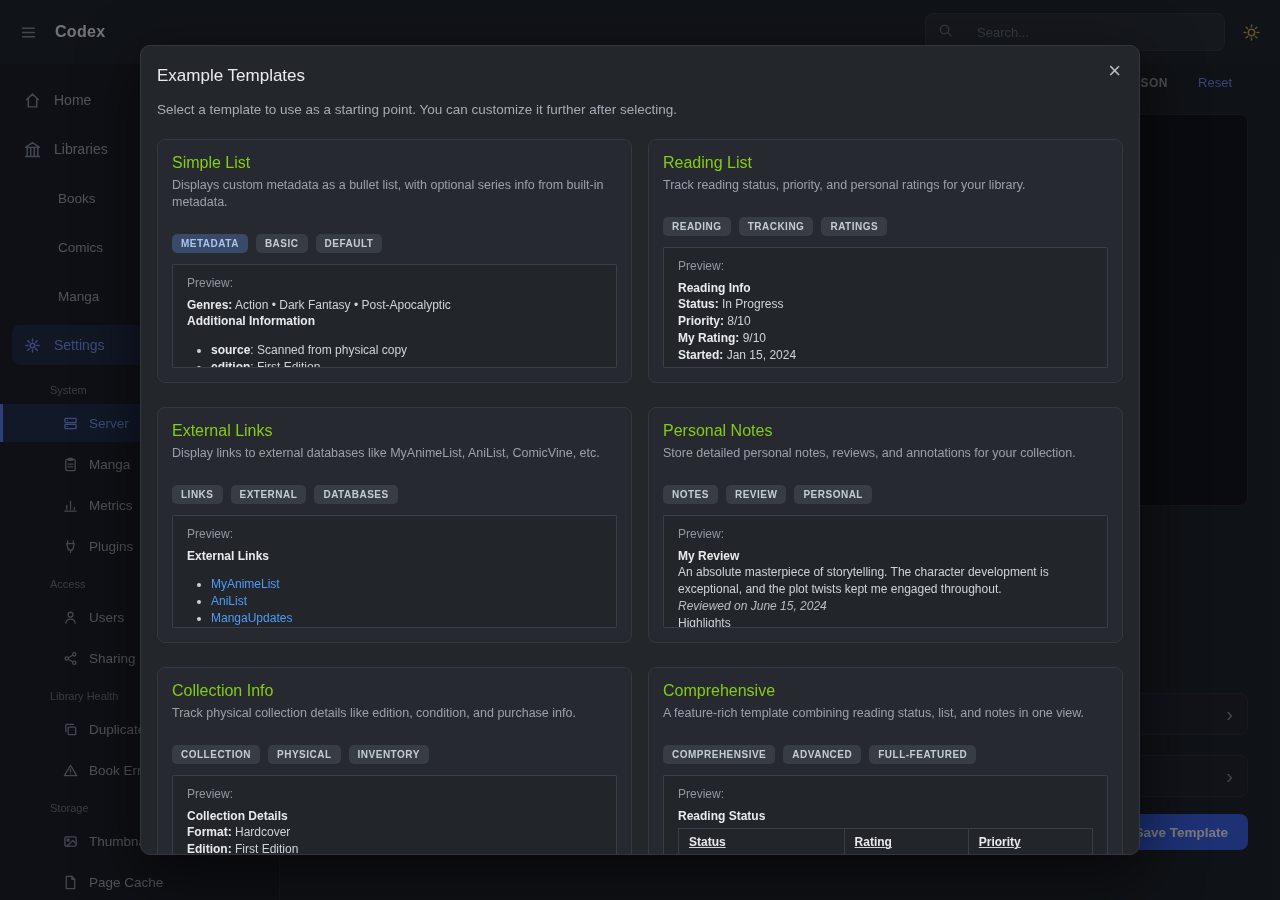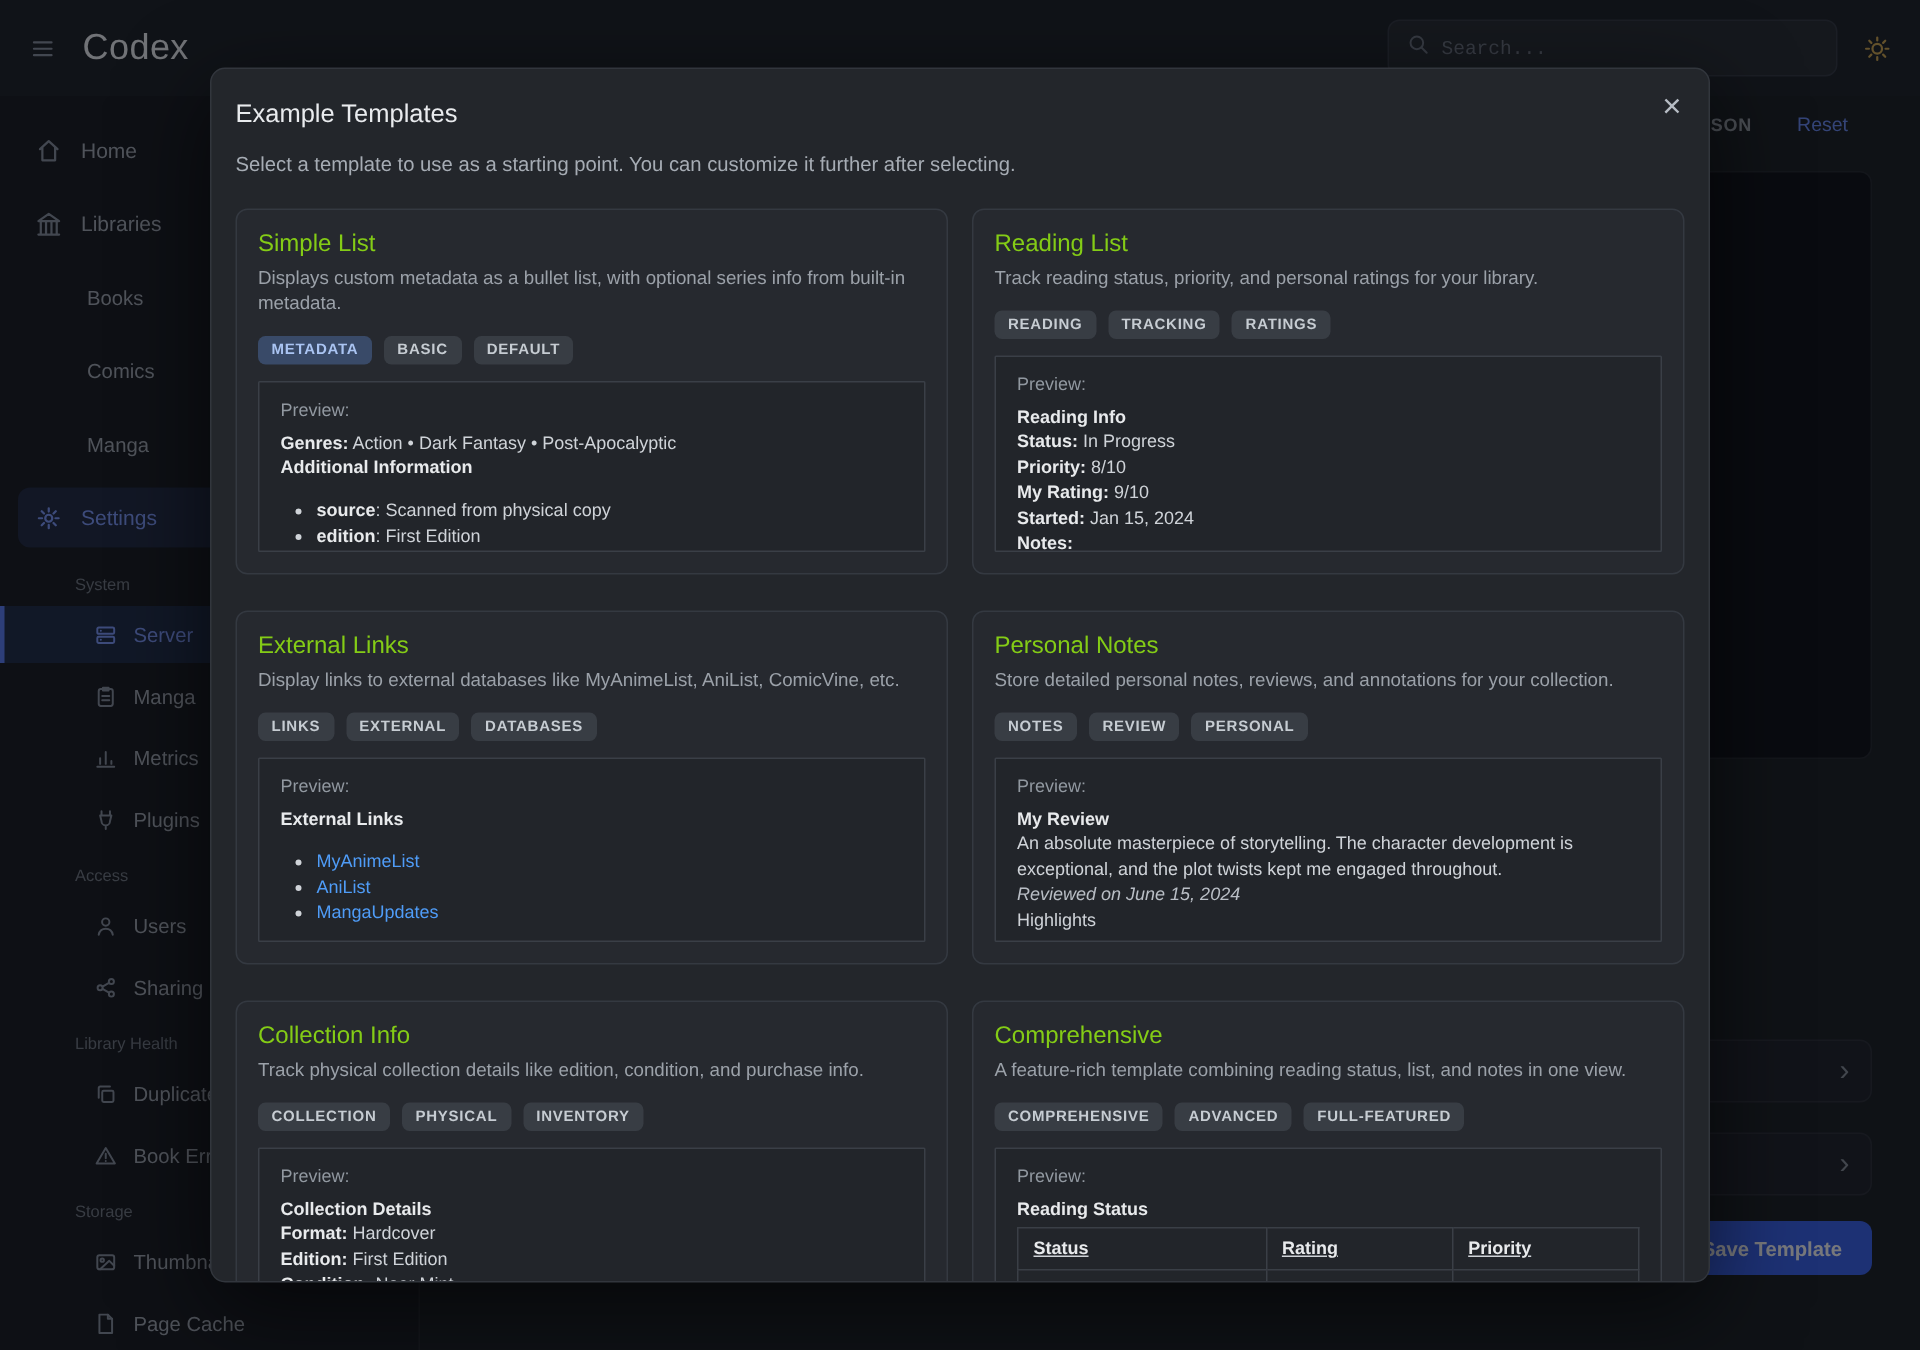--- a/index.html
+++ b/index.html
@@ -3,23 +3,23 @@
 <meta charset="utf-8">
 <style>
   * { margin:0; padding:0; box-sizing:border-box; }
   html,body { background:#0d0e11; }
   body { font-family:"Liberation Sans", sans-serif; }
   .app { position:relative; width:1280px; height:900px; overflow:hidden; background:#1a1d21; color:#e4e6e9; }
 
   
   .navbar { position:absolute; top:0; left:0; right:0; height:64px; background:#1c1f24; display:flex; align-items:center; padding:0 20px; gap:18px; z-index:1; }
   .hamburger { color:#8b93a0; display:flex; align-items:center; cursor:pointer; }
-  .app-title { font-size:24px; font-weight:normal; color:#f1f3f5; letter-spacing:0.3px; }
+  .app-title { font-size:16px; font-weight:bold; color:#f1f3f5; letter-spacing:0.3px; }
   .search-box { margin-left:auto; width:300px; height:38px; background:#262a30; border:1px solid #333941; border-radius:8px; display:flex; align-items:center; padding:0 12px; gap:8px; color:#6f7680; }
-  .search-box input { flex:1; background:transparent; border:none; outline:none; color:#c4b5fd; font-size:13px; font-family:Liberation Mono, monospace; }
+  .search-box input { flex:1; background:transparent; border:none; outline:none; color:#c4b5fd; font-size:13px; font-family:Liberation Sans, sans-serif;margin-left:16px; }
   .search-box input::placeholder { color:#6f7680; }
   .sun { color:#d2a94e; display:flex; align-items:center; cursor:pointer; }
 
   .svgicon { width:17px; height:17px; stroke:currentColor; fill:none; stroke-width:1.4; stroke-linecap:round; stroke-linejoin:round; flex:none; }
   .svgicon.sm { width:15px; height:15px; }
 
   
   .sidebar { position:absolute; top:64px; left:0; bottom:0; width:280px; background:#17191d; border-right:1px solid #24272c; padding-top:16px; z-index:1; overflow:hidden; }
   .nav-item { height:40px; margin:0 12px 9px 12px; padding:0 12px; display:flex; align-items:center; gap:13px; color:#a7adb6; font-size:14px; border-radius:8px; cursor:pointer; }
   .nav-item .nav-icon { color:#8b93a0; display:flex; align-items:center; }
@@ -47,21 +47,21 @@
   .modal { position:absolute; left:140px; top:45px; width:1000px; height:810px; background:#23262b; border:1px solid #32363d; border-radius:10px; z-index:3; overflow:hidden; padding:20px 16px 0 16px; box-shadow:0 18px 60px rgba(0,0,0,0.6); }
   .modal-title { font-size:17px; font-weight:normal; color:#e9ebee; }
   .modal-close { position:absolute; top:14px; right:18px; background:none; border:none; color:#b6bcc4; font-size:22px; line-height:1; cursor:pointer; font-family:inherit; }
   .modal-subtitle { margin-top:16px; font-size:13.5px; color:#a6acb4; }
 
   .cards { margin-top:22px; display:grid; grid-template-columns:1fr 1fr; column-gap:16px; row-gap:24px; }
   .card { background:#26292f; border:1px solid #343941; border-radius:8px; padding:14px; display:flex; flex-direction:column; overflow:hidden; cursor:pointer; }
   .card.h1 { height:244px; } .card.h2 { height:236px; } .card.h3 { height:340px; }
   .card-title { font-size:16px; color:#84cc16; }
   .card-desc { margin-top:5px; font-size:12.5px; line-height:1.35; color:#9ba1a9; }
-  .tags { margin-top:13px; display:flex; gap:8px; }
+  .tags { margin-top:23px; display:flex; gap:8px; }
   .tag { font-size:10px; font-weight:bold; letter-spacing:0.5px; padding:4px 9px; border-radius:5px; background:#383d44; color:#c6ccd2; }
   .tag.primary { background:#394a68; color:#aac4f2; }
   .preview { margin-top:11px; flex:1; border:1px solid #3a3f47; background:#22252a; border-radius:1px; padding:10px 14px; overflow:hidden; font-size:12px; line-height:1.4; color:#cfd3d8; }
   .preview-label { font-size:12px; color:#9198a0; margin-bottom:5px; }
   .ph { font-weight:bold; color:#e8eaec; }
   .kv b { color:#e8eaec; }
   .preview ul { margin-top:12px; padding-left:24px; }
   .preview ul li { margin:0; }
   .preview ul li b { color:#e8eaec; }
   .link { color:#4f9cf7; cursor:pointer; }

